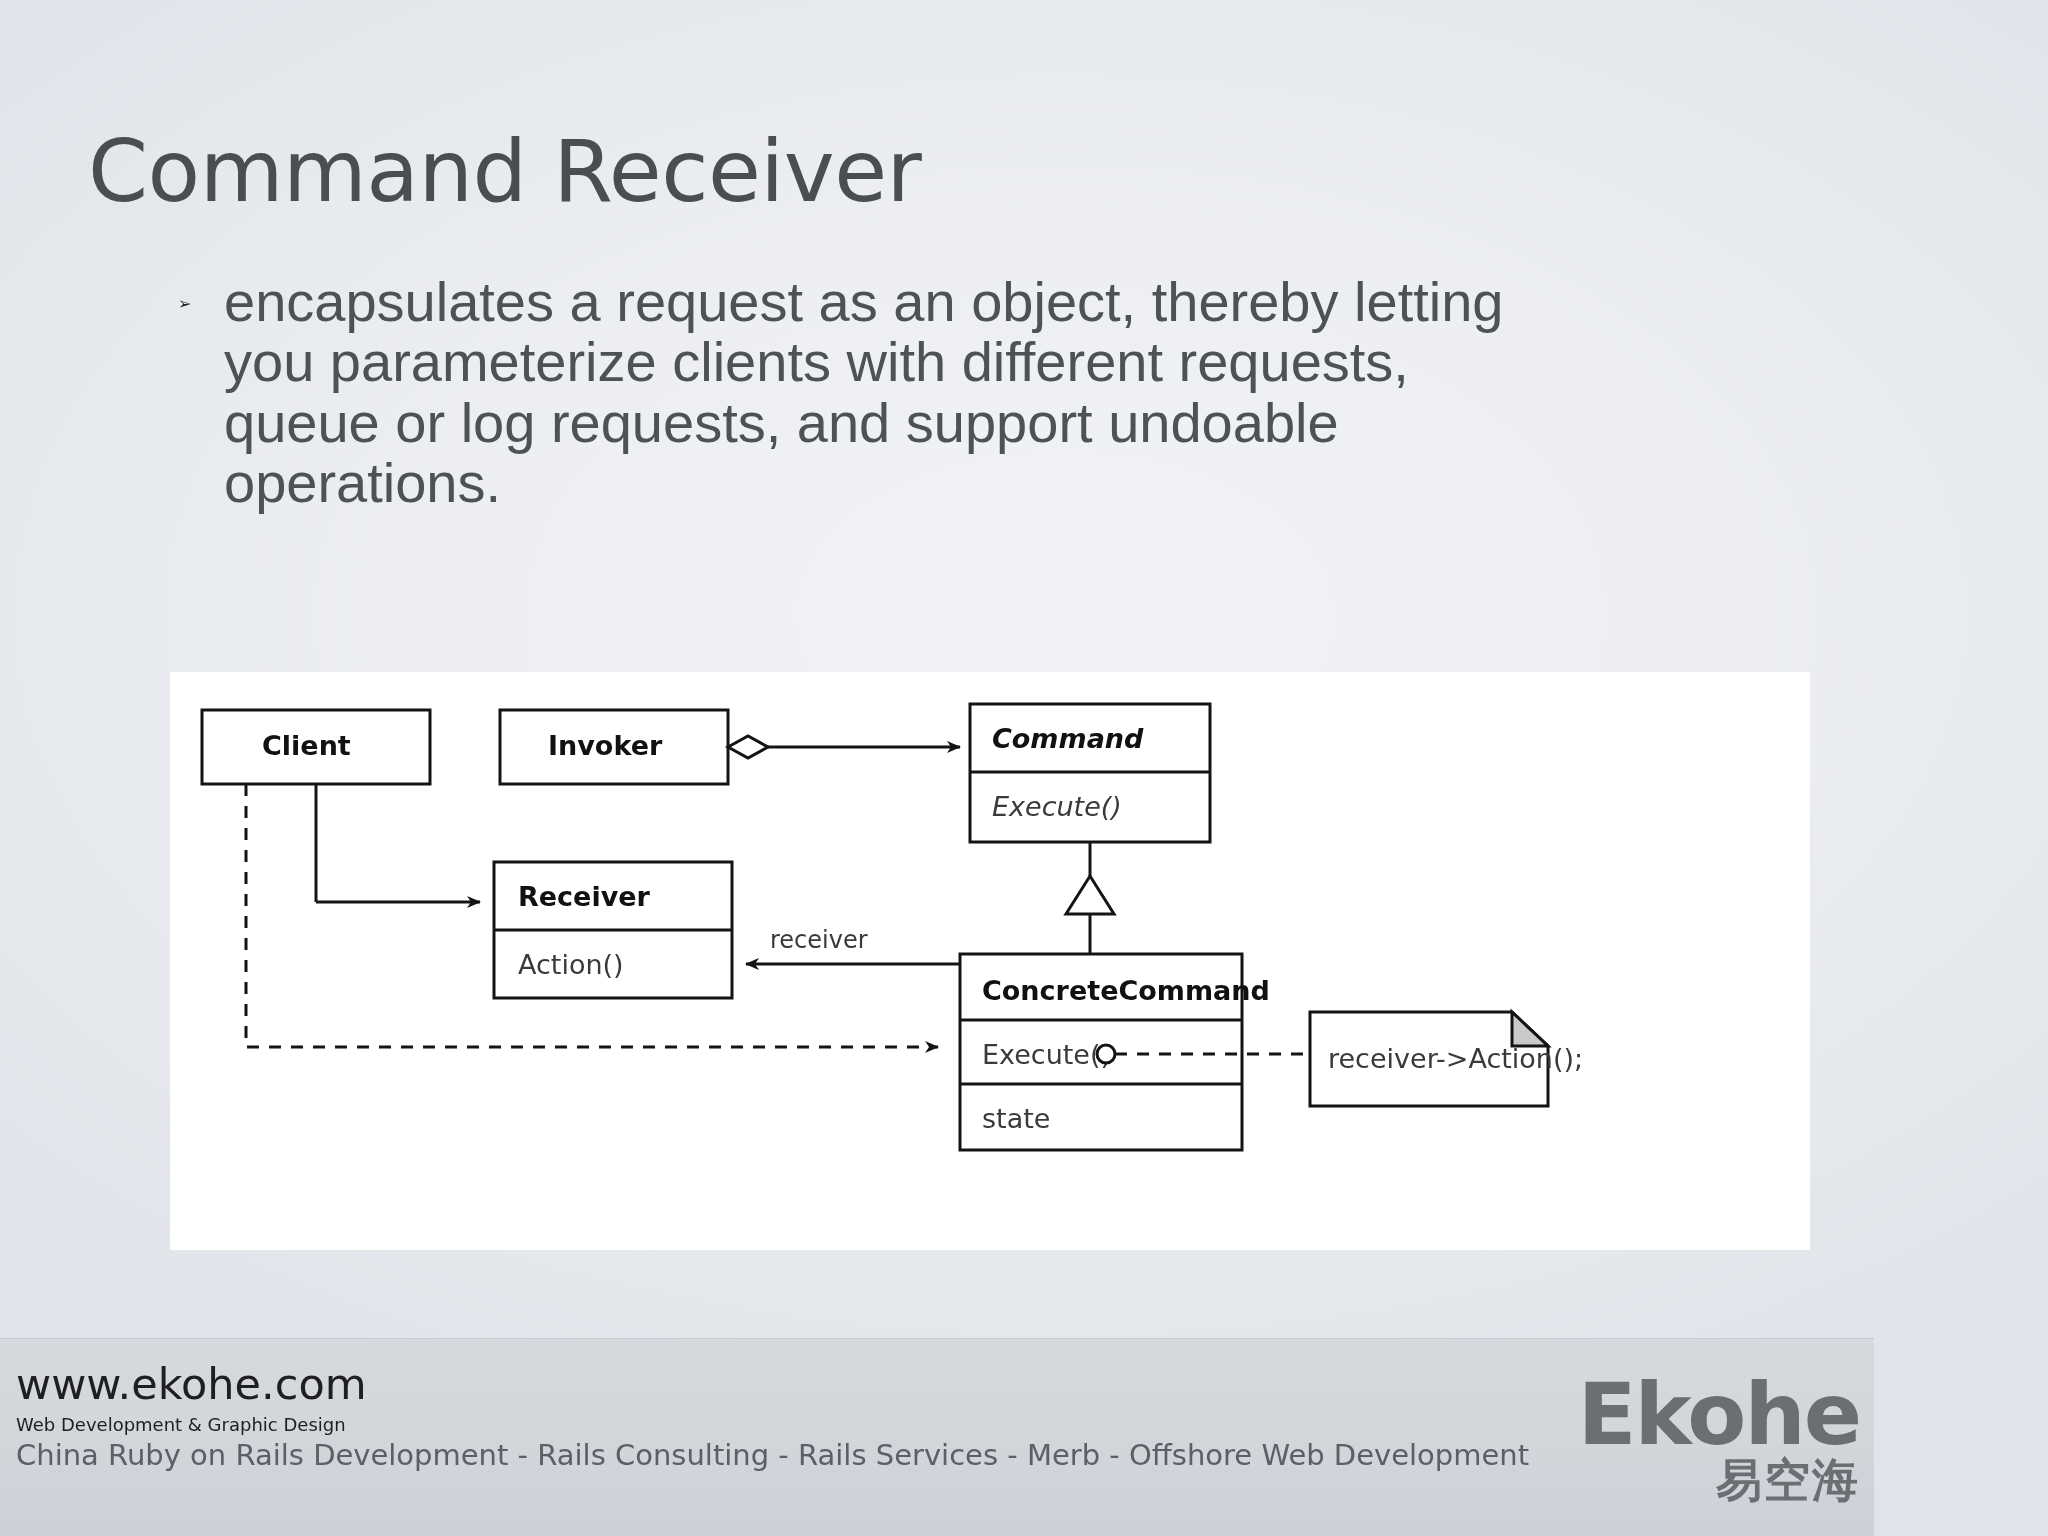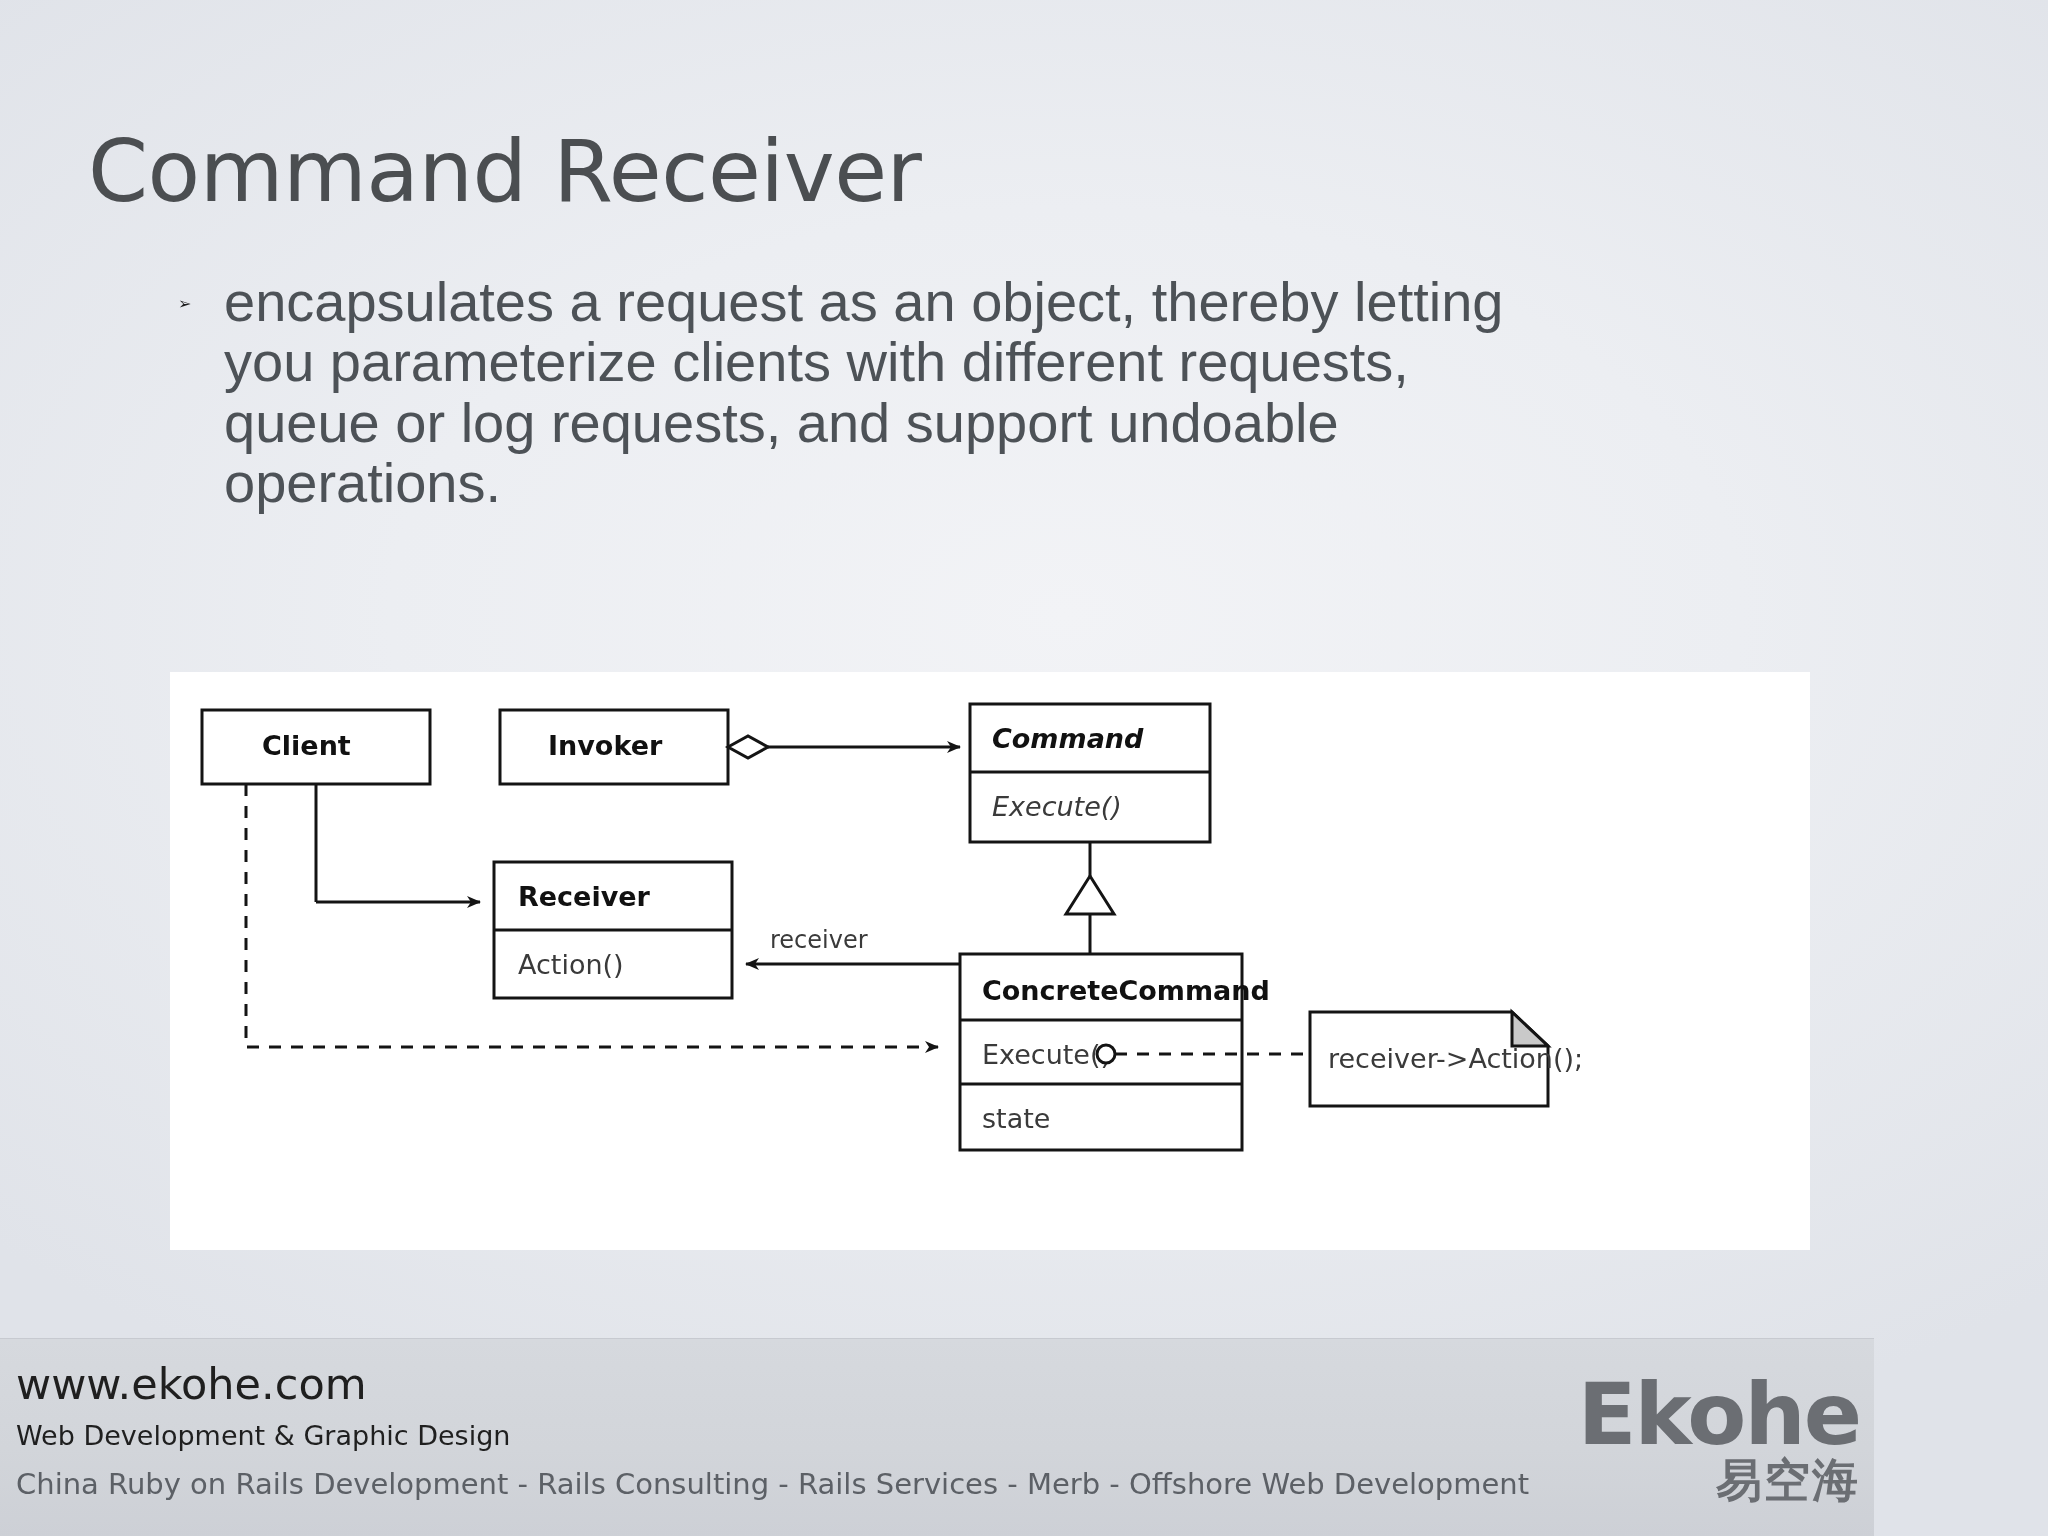--- a/index.html
+++ b/index.html
@@ -46,25 +46,25 @@
     position:absolute;left:0;top:1338px;width:1874px;height:198px;
     background:linear-gradient(180deg,#d6d9de 0%,#d2d5da 55%,#cdd0d6 100%);
     border-top:1px solid #c7cad0;
   }
   .footer-left{position:absolute;left:16px;top:24px;}
   .f-url{
     font-size:43px;color:#1f1f1f;font-weight:400;line-height:1;
     font-family:"DejaVu Sans","Liberation Sans",sans-serif;
   }
   .f-tag{
-    font-size:27px;color:#1f1f1f;margin-top:16px;line-height:1;
+    font-size:18px;color:#1f1f1f;margin-top:10px;line-height:1;
     font-family:"DejaVu Sans","Liberation Sans",sans-serif;
   }
   .f-svc{
-    font-size:29px;color:#5c6066;margin-top:21px;line-height:1;
+    font-size:29px;color:#5c6066;margin-top:7px;line-height:1;
     font-family:"DejaVu Sans","Liberation Sans",sans-serif;
   }
   .logo{position:absolute;right:14px;top:37px;text-align:right;}
   .logo-word{
     font-size:86px;font-weight:bold;color:#6b6e73;line-height:0.9;
     letter-spacing:-2px;
     font-family:"DejaVu Sans","Liberation Sans",sans-serif;
   }
   .logo-cn{
     font-size:46px;font-weight:bold;color:#6b6e73;line-height:1;

